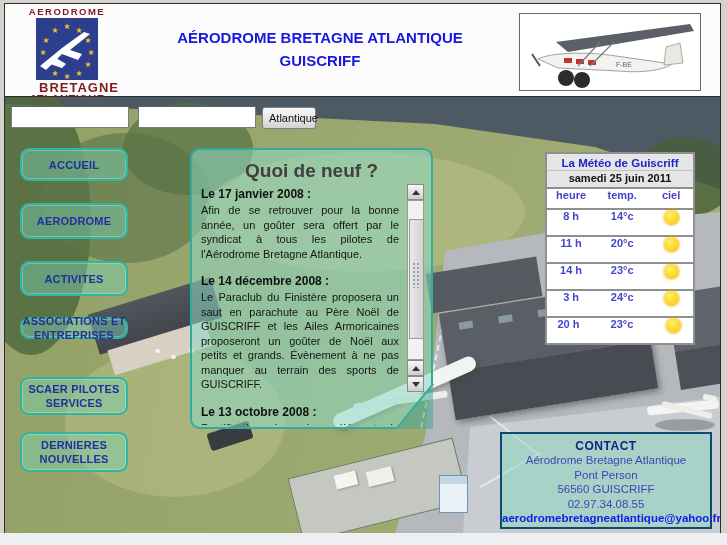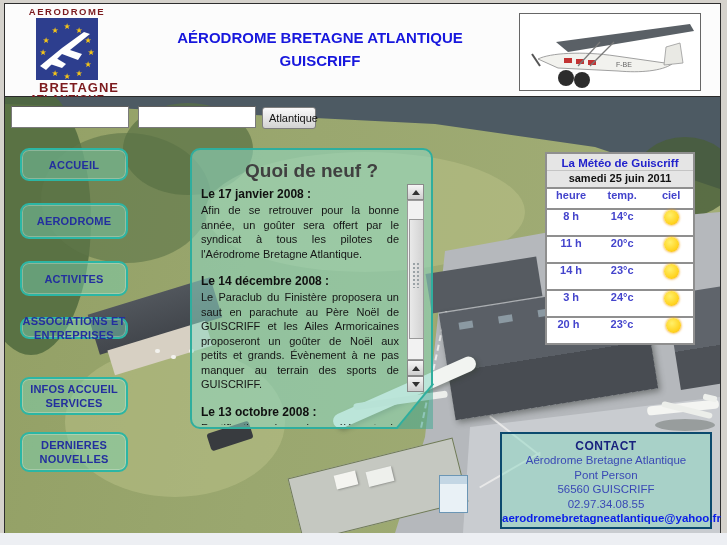--- a/index.html
+++ b/index.html
@@ -200,21 +200,21 @@
   <div class="menu-btn" style="top:203px;height:36px">
       <span>AERODROME</span>
     </div>
   <div class="menu-btn" style="top:261px;height:35px">
       <span>ACTIVITES</span>
     </div>
   <div class="menu-btn" style="top:317px;height:22px">
       <span>ASSOCIATIONS ET ENTREPRISES</span>
     </div>
   <div class="menu-btn" style="top:377px;height:38px">
-      <span>INFOS ACCUEIL SERVICES</span>
+      <span>SCAER PILOTES SERVICES</span>
     </div>
   <div class="menu-btn" style="top:432px;height:40px">
       <span>DERNIERES NOUVELLES</span>
     </div>
 
   <div id="news-flap"></div>
   <div id="news">
     <div id="news-title">Quoi de neuf ?</div>
     <div id="news-body">
       <div class="news-entry">

